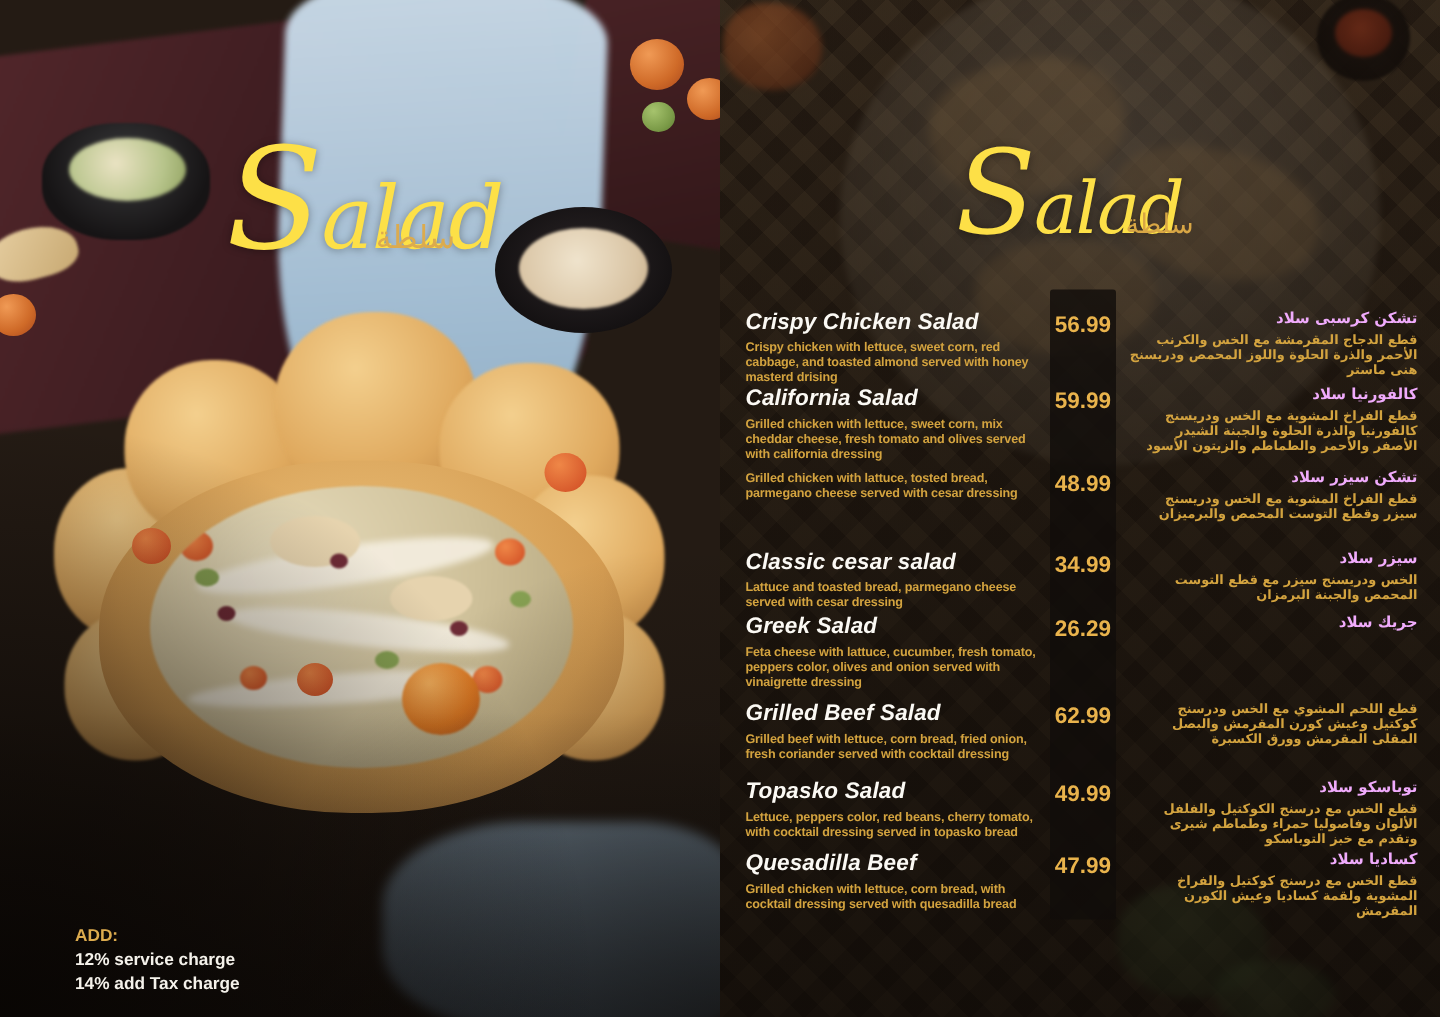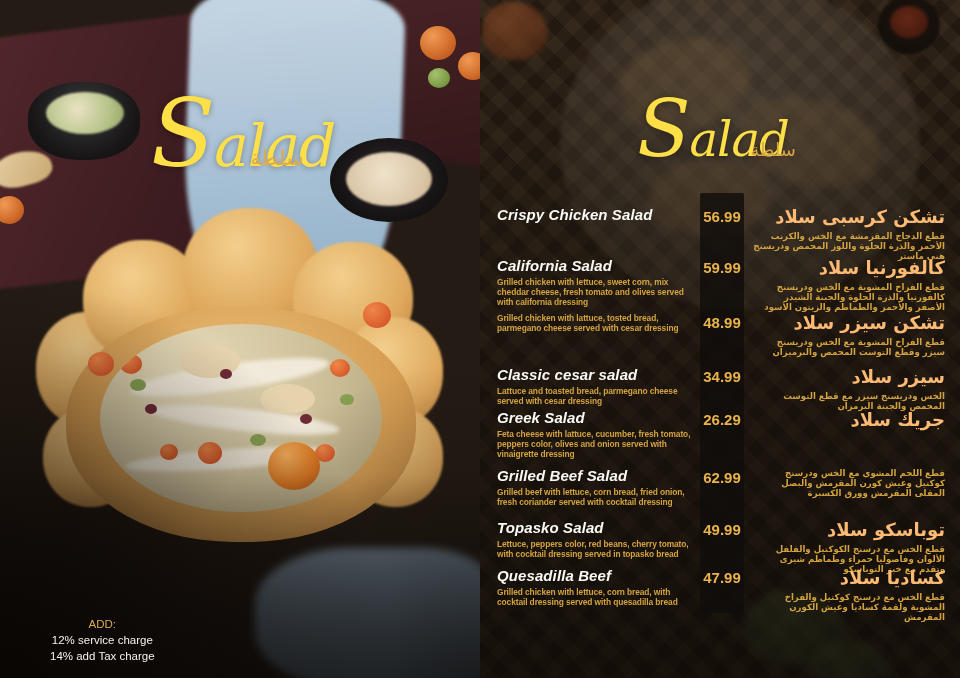--- a/index.html
+++ b/index.html
@@ -56,21 +56,21 @@
     color:#fde047;line-height:1;letter-spacing:-1px;text-shadow:0 1px 6px rgba(0,0,0,.35);}
   .script-title::first-letter{font-size:1.62em;line-height:.7;}
   #left-title{left:118px;top:62px;width:250px;font-size:58px;text-align:center;}
   #left-title-ar{left:222px;top:146px;width:110px;font-size:21px;color:#dcab4e;text-align:center;
     font-family:"DejaVu Sans",sans-serif;direction:rtl;}
   #right-title{left:128px;top:70px;width:210px;font-size:48px;text-align:center;}
   #right-title-ar{left:258px;top:139px;width:70px;font-size:18px;color:#d8a645;text-align:center;
     font-family:"DejaVu Sans",sans-serif;direction:rtl;}
 
   
-  #footer-note{left:50px;top:616px;font-size:11.5px;font-weight:normal;line-height:1.4;text-align:center;}
+  #footer-note{left:50px;top:616px;font-size:11.5px;font-weight:bold;line-height:1.4;}
   #footer-note .add-label{color:#dcab4e;}
   #footer-note .add-line{color:#f4f1ea;}
 
   
   #right-panel{left:480px;top:0;width:480px;height:678px;overflow:hidden;background:#2c2218;}
   .mat-pattern{left:0;top:0;width:480px;height:678px;opacity:.8;
     background:
       repeating-linear-gradient(45deg,rgba(205,170,115,.14) 0 13px,rgba(40,30,18,.14) 13px 26px),
       repeating-linear-gradient(-45deg,rgba(205,170,115,.12) 0 13px,rgba(45,33,20,.12) 13px 26px);}
   .plate{left:80px;top:-20px;width:360px;height:330px;border-radius:50%;
@@ -92,21 +92,21 @@
   
   #menu-items{left:0;top:0;width:480px;height:678px;}
   .menu-item{position:absolute;left:0;width:480px;}
   .col-en{position:absolute;left:17px;top:0;width:200px;}
   .col-price{position:absolute;left:219px;top:1px;width:46px;text-align:center;}
   .col-ar{position:absolute;right:15px;top:0;width:192px;text-align:right;direction:rtl;
     font-family:"DejaVu Sans",sans-serif;}
   .name-en{color:#fbf9f4;font-size:15px;font-weight:bold;letter-spacing:.1px;margin:0 0 3px 0;line-height:1.05;font-style:italic;}
   .desc-en{color:#d3a33f;font-size:8.4px;font-weight:bold;line-height:1.2;letter-spacing:-.1px;}
   .price{color:#e9b34c;font-size:15px;font-weight:bold;}
-  .name-ar{color:#fdba74;font-size:18px;font-weight:bold;margin:0 0 4px 0;line-height:1.1;}
+  .name-ar{color:#f0abfc;font-size:10px;font-weight:bold;margin:0 0 4px 0;line-height:1.1;}
   .desc-ar{color:#d3a33f;font-size:8.6px;font-weight:bold;line-height:1.18;}
 </style>
 </head>
 <body>
 
 <div id="stage">
 
   <div id="left-panel" class="abs">
     <div class="abs wood-board"></div>
     <div class="abs wood-board2"></div>
@@ -184,20 +184,21 @@
     <div class="abs right-overlay"></div>
     <div id="price-strip" class="abs"></div>
 
     <h1 id="right-title" class="abs script-title">Salad</h1>
     <div id="right-title-ar" class="abs">سلطة</div>
 
     <div id="menu-items" class="abs">
         <div class="menu-item" style="top: 207px;">
     <div class="col-en">
       <div class="name-en">Crispy Chicken Salad</div>
+      <div class="desc-en">Crispy chicken with lettuce, sweet corn, red cabbage, and toasted almond served with honey masterd drising</div>
     </div>
     <div class="col-price">
       <span class="price">56.99</span>
     </div>
     <div class="col-ar">
       <div class="name-ar">تشكن كرسبى سلاد</div>
       <div class="desc-ar">قطع الدجاج المقرمشة مع الخس والكرنب الأحمر والذرة الحلوة واللوز المحمص ودريسنج هنى ماستر</div>
     </div>
   </div>
         <div class="menu-item" style="top: 258px;">

